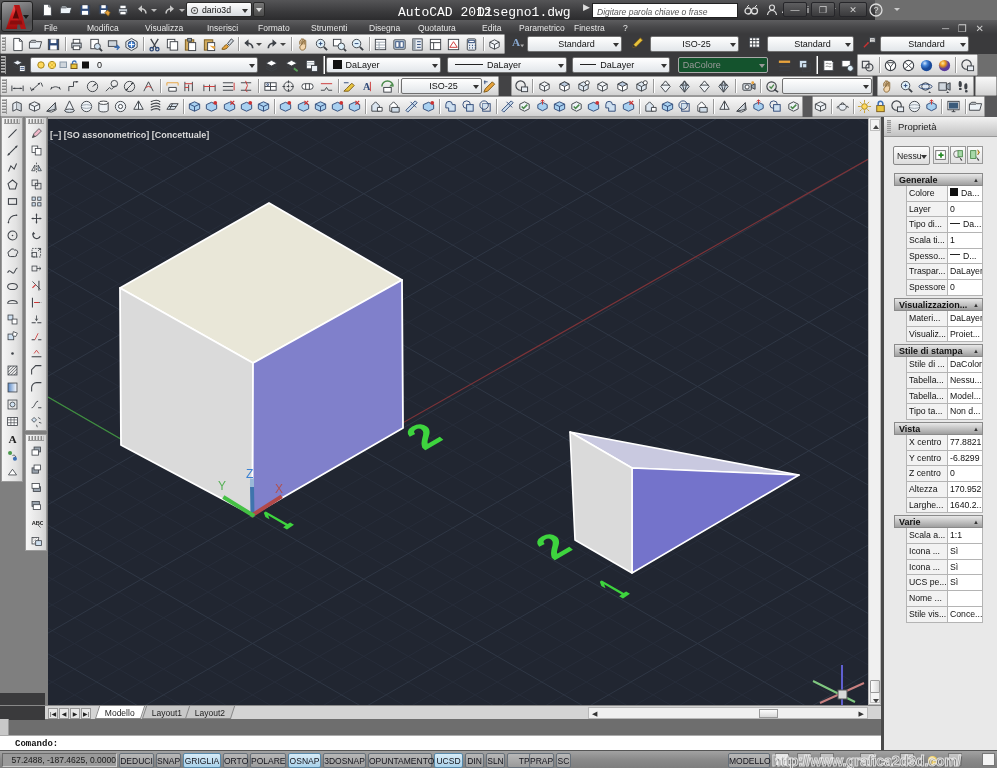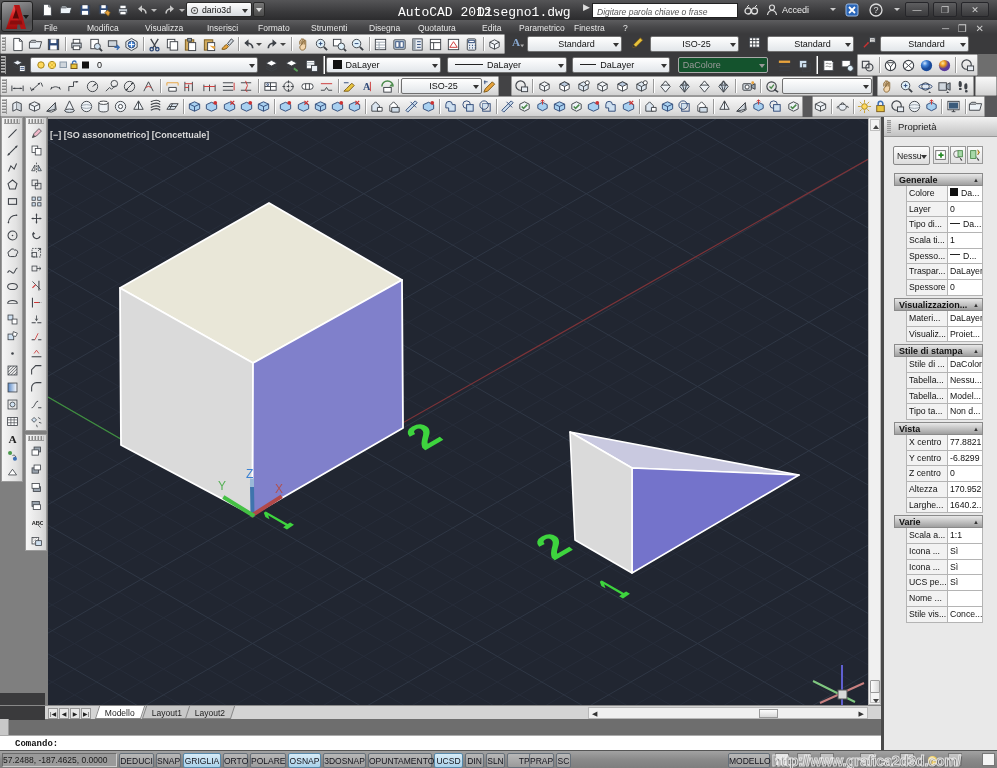--- a/index.html
+++ b/index.html
@@ -1,18 +1,18 @@
 <!DOCTYPE html>
 <html><head><meta charset="utf-8"><style>
 * { margin:0; padding:0; box-sizing:border-box; }
 html,body { width:997px; height:768px; overflow:hidden; font-family:"Liberation Sans",sans-serif; }
 #app { position:relative; width:997px; height:768px; background:#6e6e6e; }
 
 
-#titlebar { position:absolute; left:0; top:0; width:997px; height:20px;
+#titlebar { position:absolute; left:0; top:0; width:875px; height:20px;
   background:linear-gradient(#555557,#3a3a3c 60%,#2c2c2e); }
 #logo { position:absolute; left:1px; top:1px; width:32px; height:31px; z-index:5;
   background:linear-gradient(160deg,#9c9c9e,#6a6a6c 45%,#4e4e50 75%,#5a5a5c); border:1px solid #222; border-radius:3px; }
 #qat { position:absolute; left:37px; top:2px; height:16px; display:flex; align-items:center; }
 #qat svg { margin:0 2.5px; width:14px; height:14px; }
 #wsbox { position:absolute; left:186px; top:2px; width:66px; height:15px;
   background:linear-gradient(#fdfdfd,#d8dce0); border:1px solid #2a2a2a; border-radius:2px; font-size:8.7px; color:#111;
   padding-left:15px; line-height:14px; }
 #wsbox .carr { position:absolute; right:3px; top:6px; }
 #wsbox2 { position:absolute; left:253px; top:2px; width:12px; height:15px; background:linear-gradient(#777,#4a4a4a);
@@ -103,21 +103,21 @@
 #cmd1 { position:absolute; left:0; top:719px; width:881px; height:16px; background:#d6d6d6; border-top:2px solid #888;
   font-family:"Liberation Mono",monospace; font-size:9px; font-weight:bold; color:#111; padding:3px 0 0 15px; }
 #cmd2 { position:absolute; left:0; top:735px; width:881px; height:15px; background:#fff; border-top:1px solid #aaa;
   font-family:"Liberation Mono",monospace; font-size:9px; font-weight:bold; color:#111; padding:3px 0 0 15px; }
 #cmdgrip { position:absolute; left:0; top:719px; width:9px; height:31px; background:#c8c8c8; border-right:1px solid #999; }
 
 #status { position:absolute; left:0; top:750px; width:997px; height:18px;
   background:linear-gradient(#a2a2a2,#8a8a8a 50%,#7e7e7e); border-top:1px solid #555; font-size:8.5px; }
 .coords { position:absolute; left:2px; top:2px; width:115px; height:14px; background:#9a9a9a;
   border:1px solid #6a6a6a; border-bottom-color:#ccc; border-right-color:#ccc; color:#1a1a1a;
-  text-align:left; line-height:13px; font-size:8.5px; }
+  text-align:right; line-height:13px; font-size:8.5px; }
 .sbtn { position:absolute; top:1.5px; height:15px; background:linear-gradient(#b8b8b8,#9a9a9a);
   border:1px solid #66707a; border-radius:2px; color:#14141c; line-height:14px; font-size:8.5px; text-align:center; }
 .sbtn.on { background:linear-gradient(#d8ecf8,#a8d0e8); border-color:#5588aa; }
 #modello { position:absolute; left:728px; top:1.5px; width:42px; height:15px; background:linear-gradient(#b8b8b8,#9a9a9a);
   border:1px solid #66707a; border-radius:2px; color:#14141c; line-height:14px; text-align:center; font-size:8.5px; }
 .trayicon { position:absolute; top:2px; width:14px; height:13px; background:linear-gradient(#c8c8c8,#a0a0a0); border:1px solid #777; }
 #watermark { position:absolute; left:772px; top:2px; width:225px; font-size:14.5px; font-weight:bold;
   color:rgba(70,70,70,0.35); -webkit-text-stroke:1.2px rgba(245,245,245,0.8); letter-spacing:-0.3px;
   text-shadow:1px 1px 1px rgba(40,40,40,0.5); }
 </style></head>

